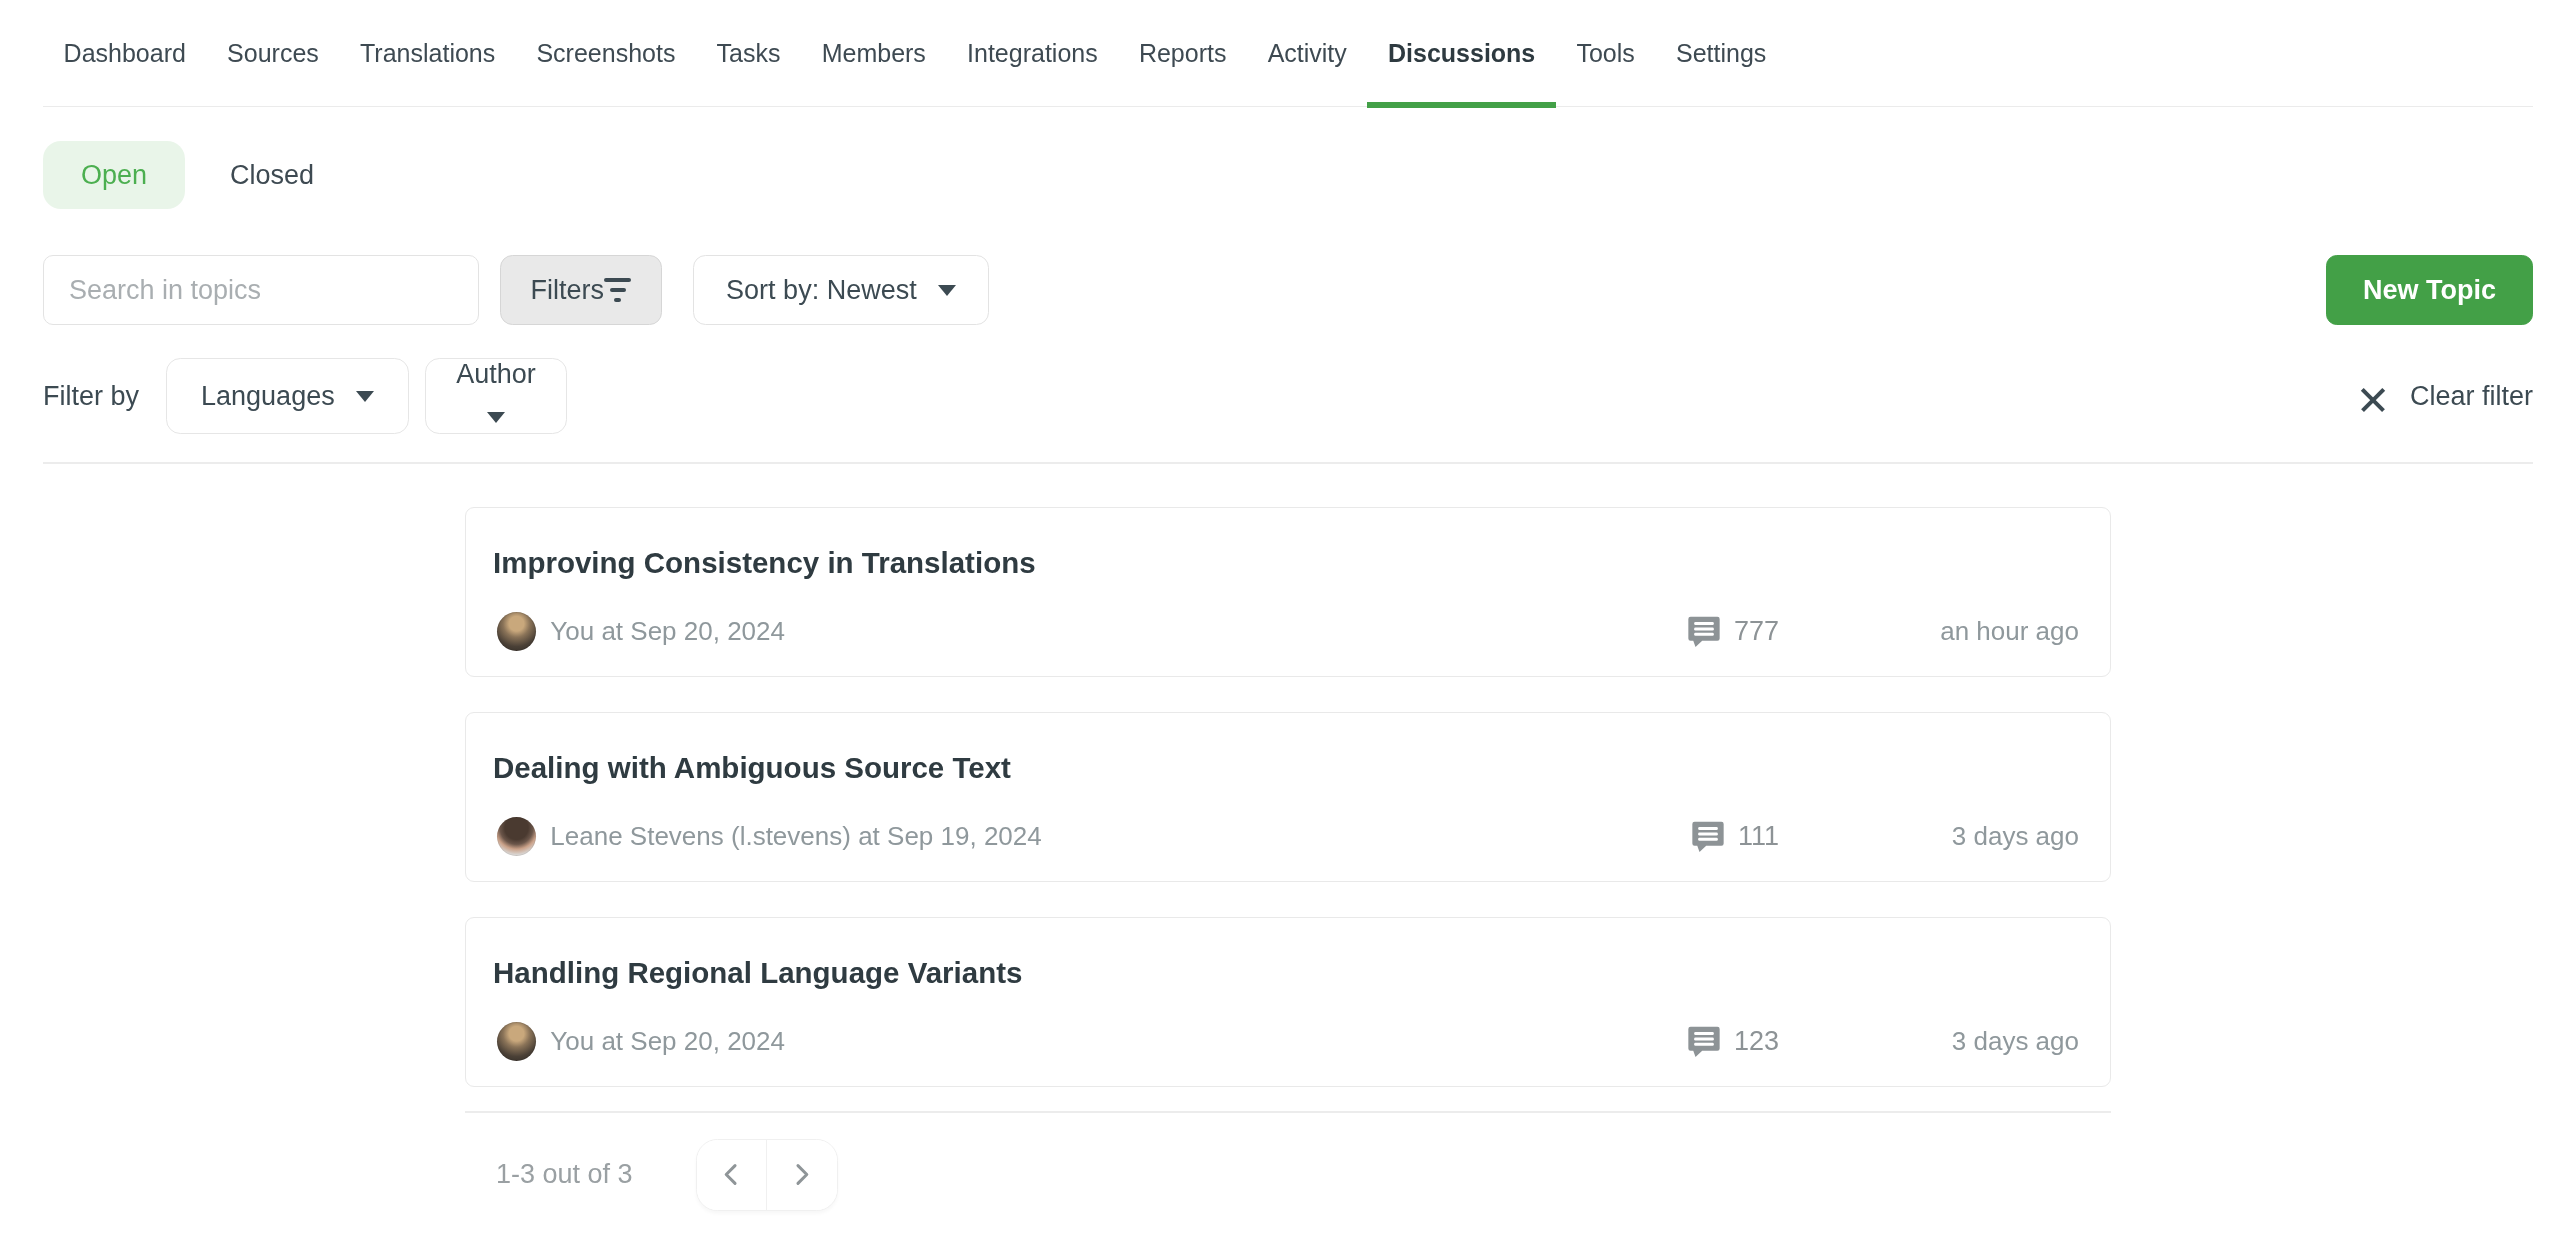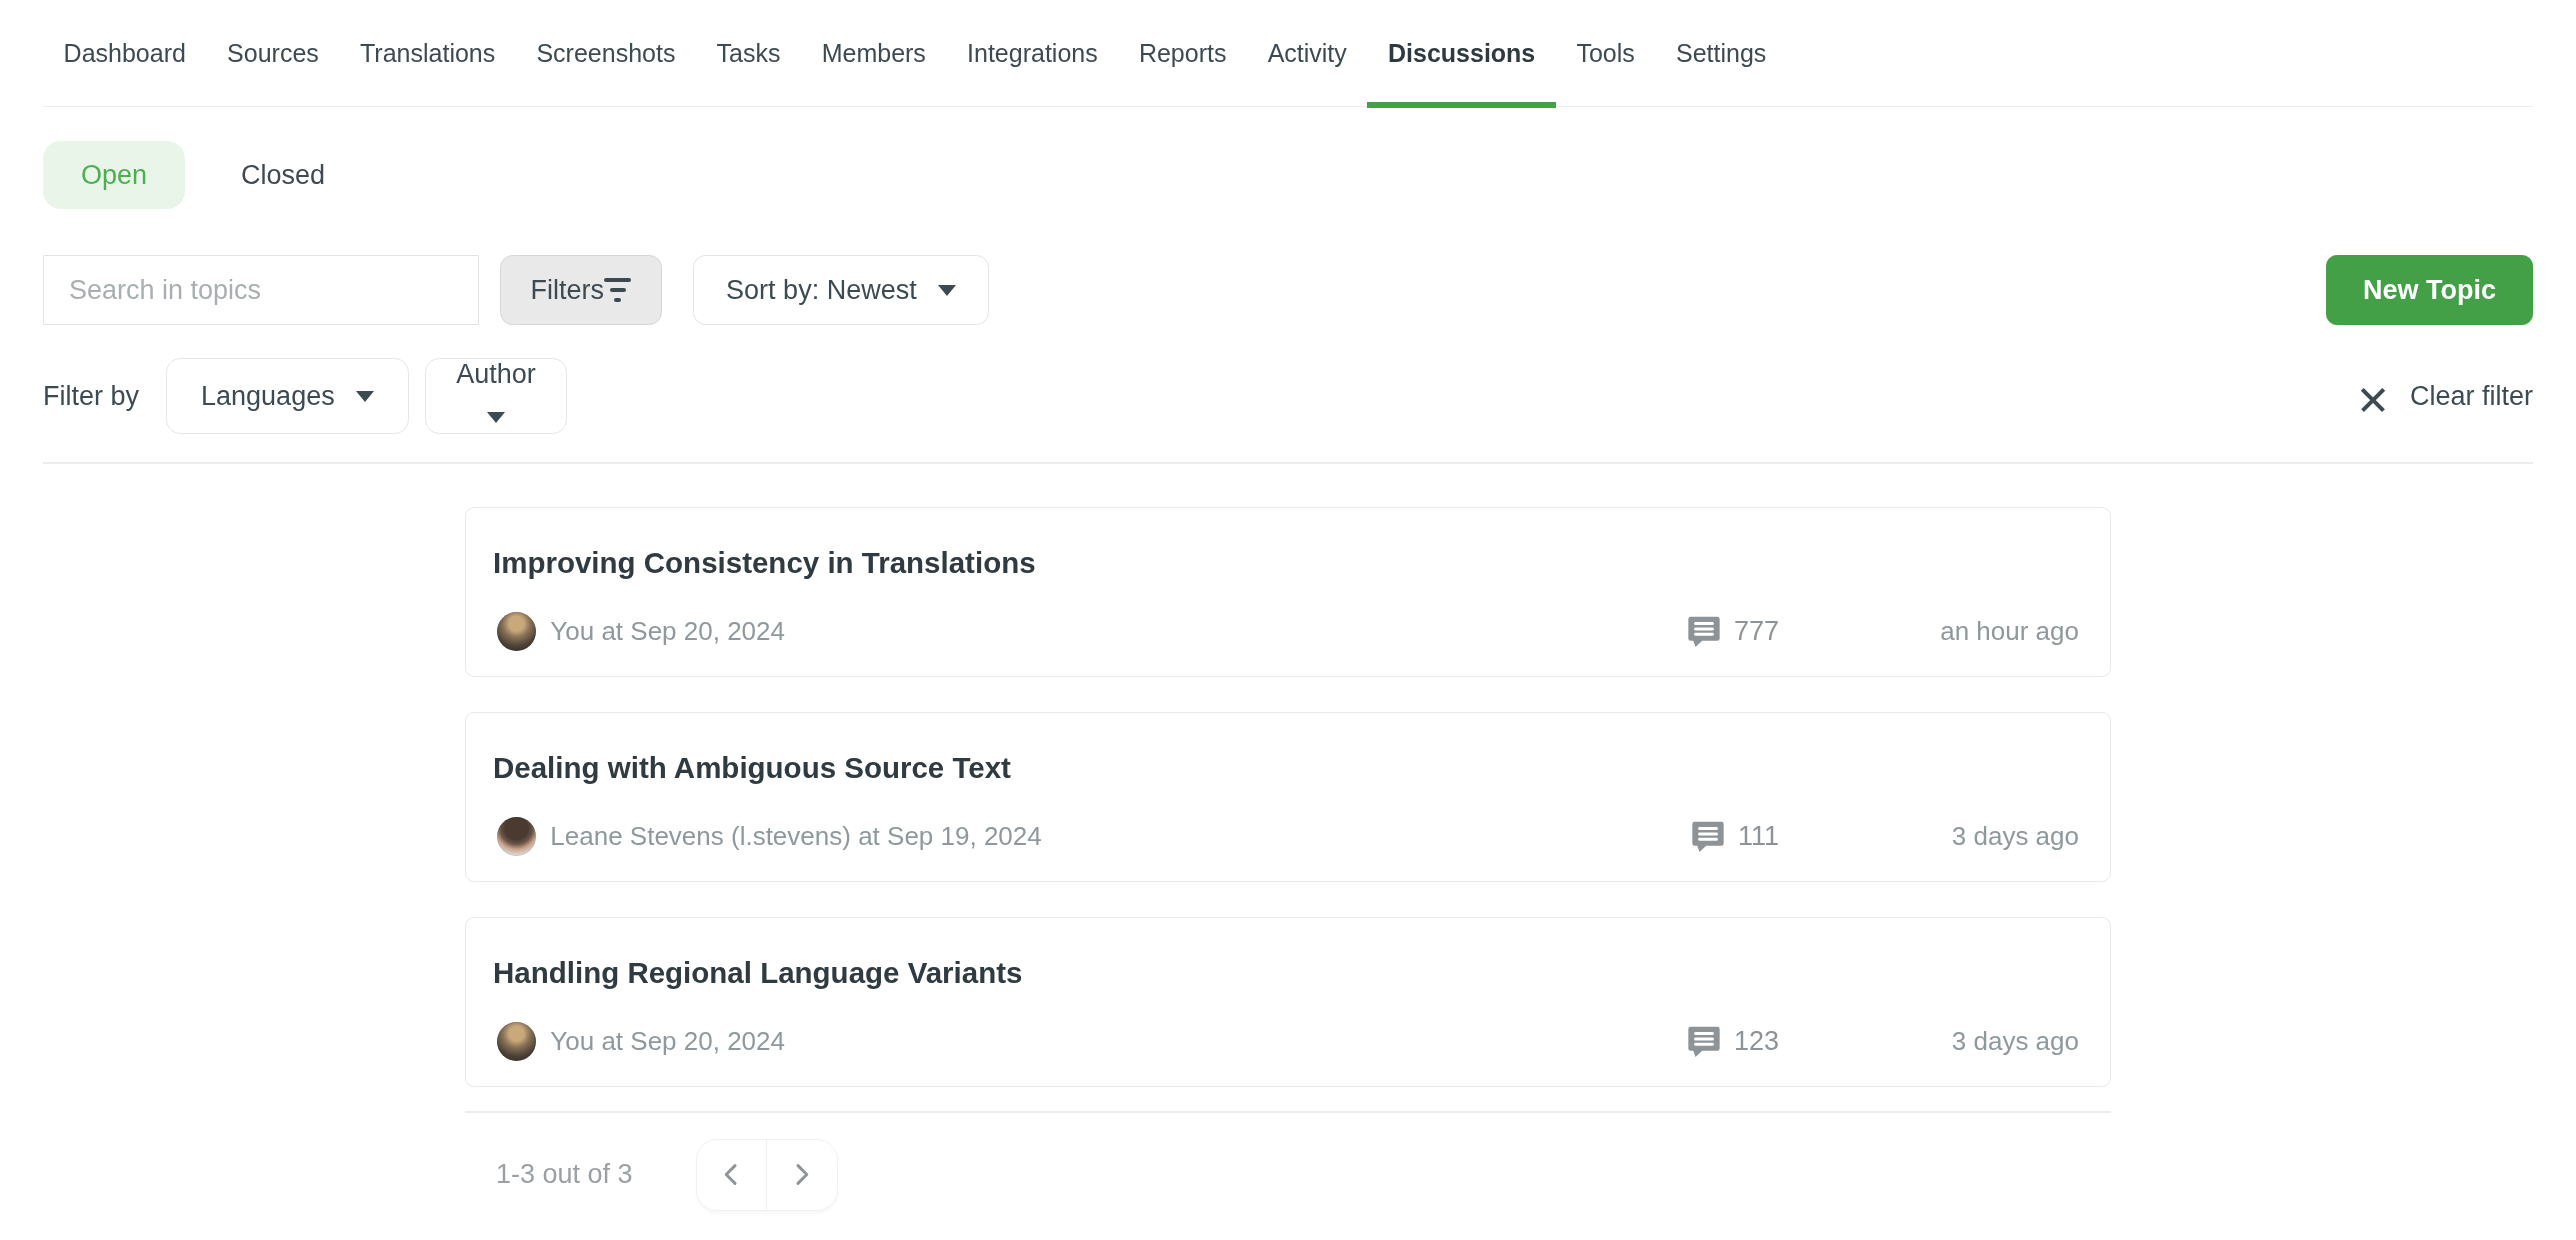--- a/index.html
+++ b/index.html
@@ -10,29 +10,29 @@
   .nav { height:107px; margin:0 43px; border-bottom:1.8px solid #ebebeb;
     display:flex; align-items:center; }
   .nav a { display:flex; align-items:center; height:100%; padding:0 20.6px;
     font-size:25px; color:#3e4a52; text-decoration:none; position:relative;
     white-space:nowrap; cursor:pointer; }
   .nav a.active { font-weight:700; color:#2e3a40; }
   .nav a.active::after { content:""; position:absolute; left:0; right:0;
     bottom:-1.8px; height:6.3px; background:#43a047; }
 
   
-  .status-tabs { margin:34px 43px 0; display:flex; align-items:center;gap:11px; }
+  .status-tabs { margin:34px 43px 0; display:flex; align-items:center; }
   .tab { height:68px; display:inline-flex; align-items:center; justify-content:center;
     font-size:27px; border-radius:18px; cursor:pointer; }
   .tab.open { background:#e9f5e9; color:#4caf50; padding:0 38px; font-weight:500; }
   .tab.closed { color:#3e4a52; padding:0 45px; }
 
   
   .toolbar { margin:46px 43px 0; display:flex; align-items:center; height:70px; }
-  .search-box { width:436px; height:70px; border:1.8px solid #e3e3e3; border-radius:1px;
+  .search-box { width:436px; height:70px; border:1.8px solid #e3e3e3; border-radius:10px;
     padding:0 25px; font-size:27px; color:#3c4a52; outline:none;
     font-family:"Liberation Sans", sans-serif; }
   .search-box::placeholder { color:#a9aeb1; }
   .btn { display:inline-flex; align-items:center; justify-content:center;
     height:70px; border-radius:12.5px; font-size:27px; color:#3c4a52;
     cursor:pointer; border:1.8px solid #e3e3e3; background:#fff; white-space:nowrap; }
   .btn-filters { margin-left:20.6px; padding:0 30px; background:#e9e9e9;
     border-color:#d6d6d6; }
   .btn-sort { margin-left:31px; padding:0 32px; gap:21.5px; }
   .btn-new-topic { margin-left:auto; padding:0 36px; background:#43a047;

